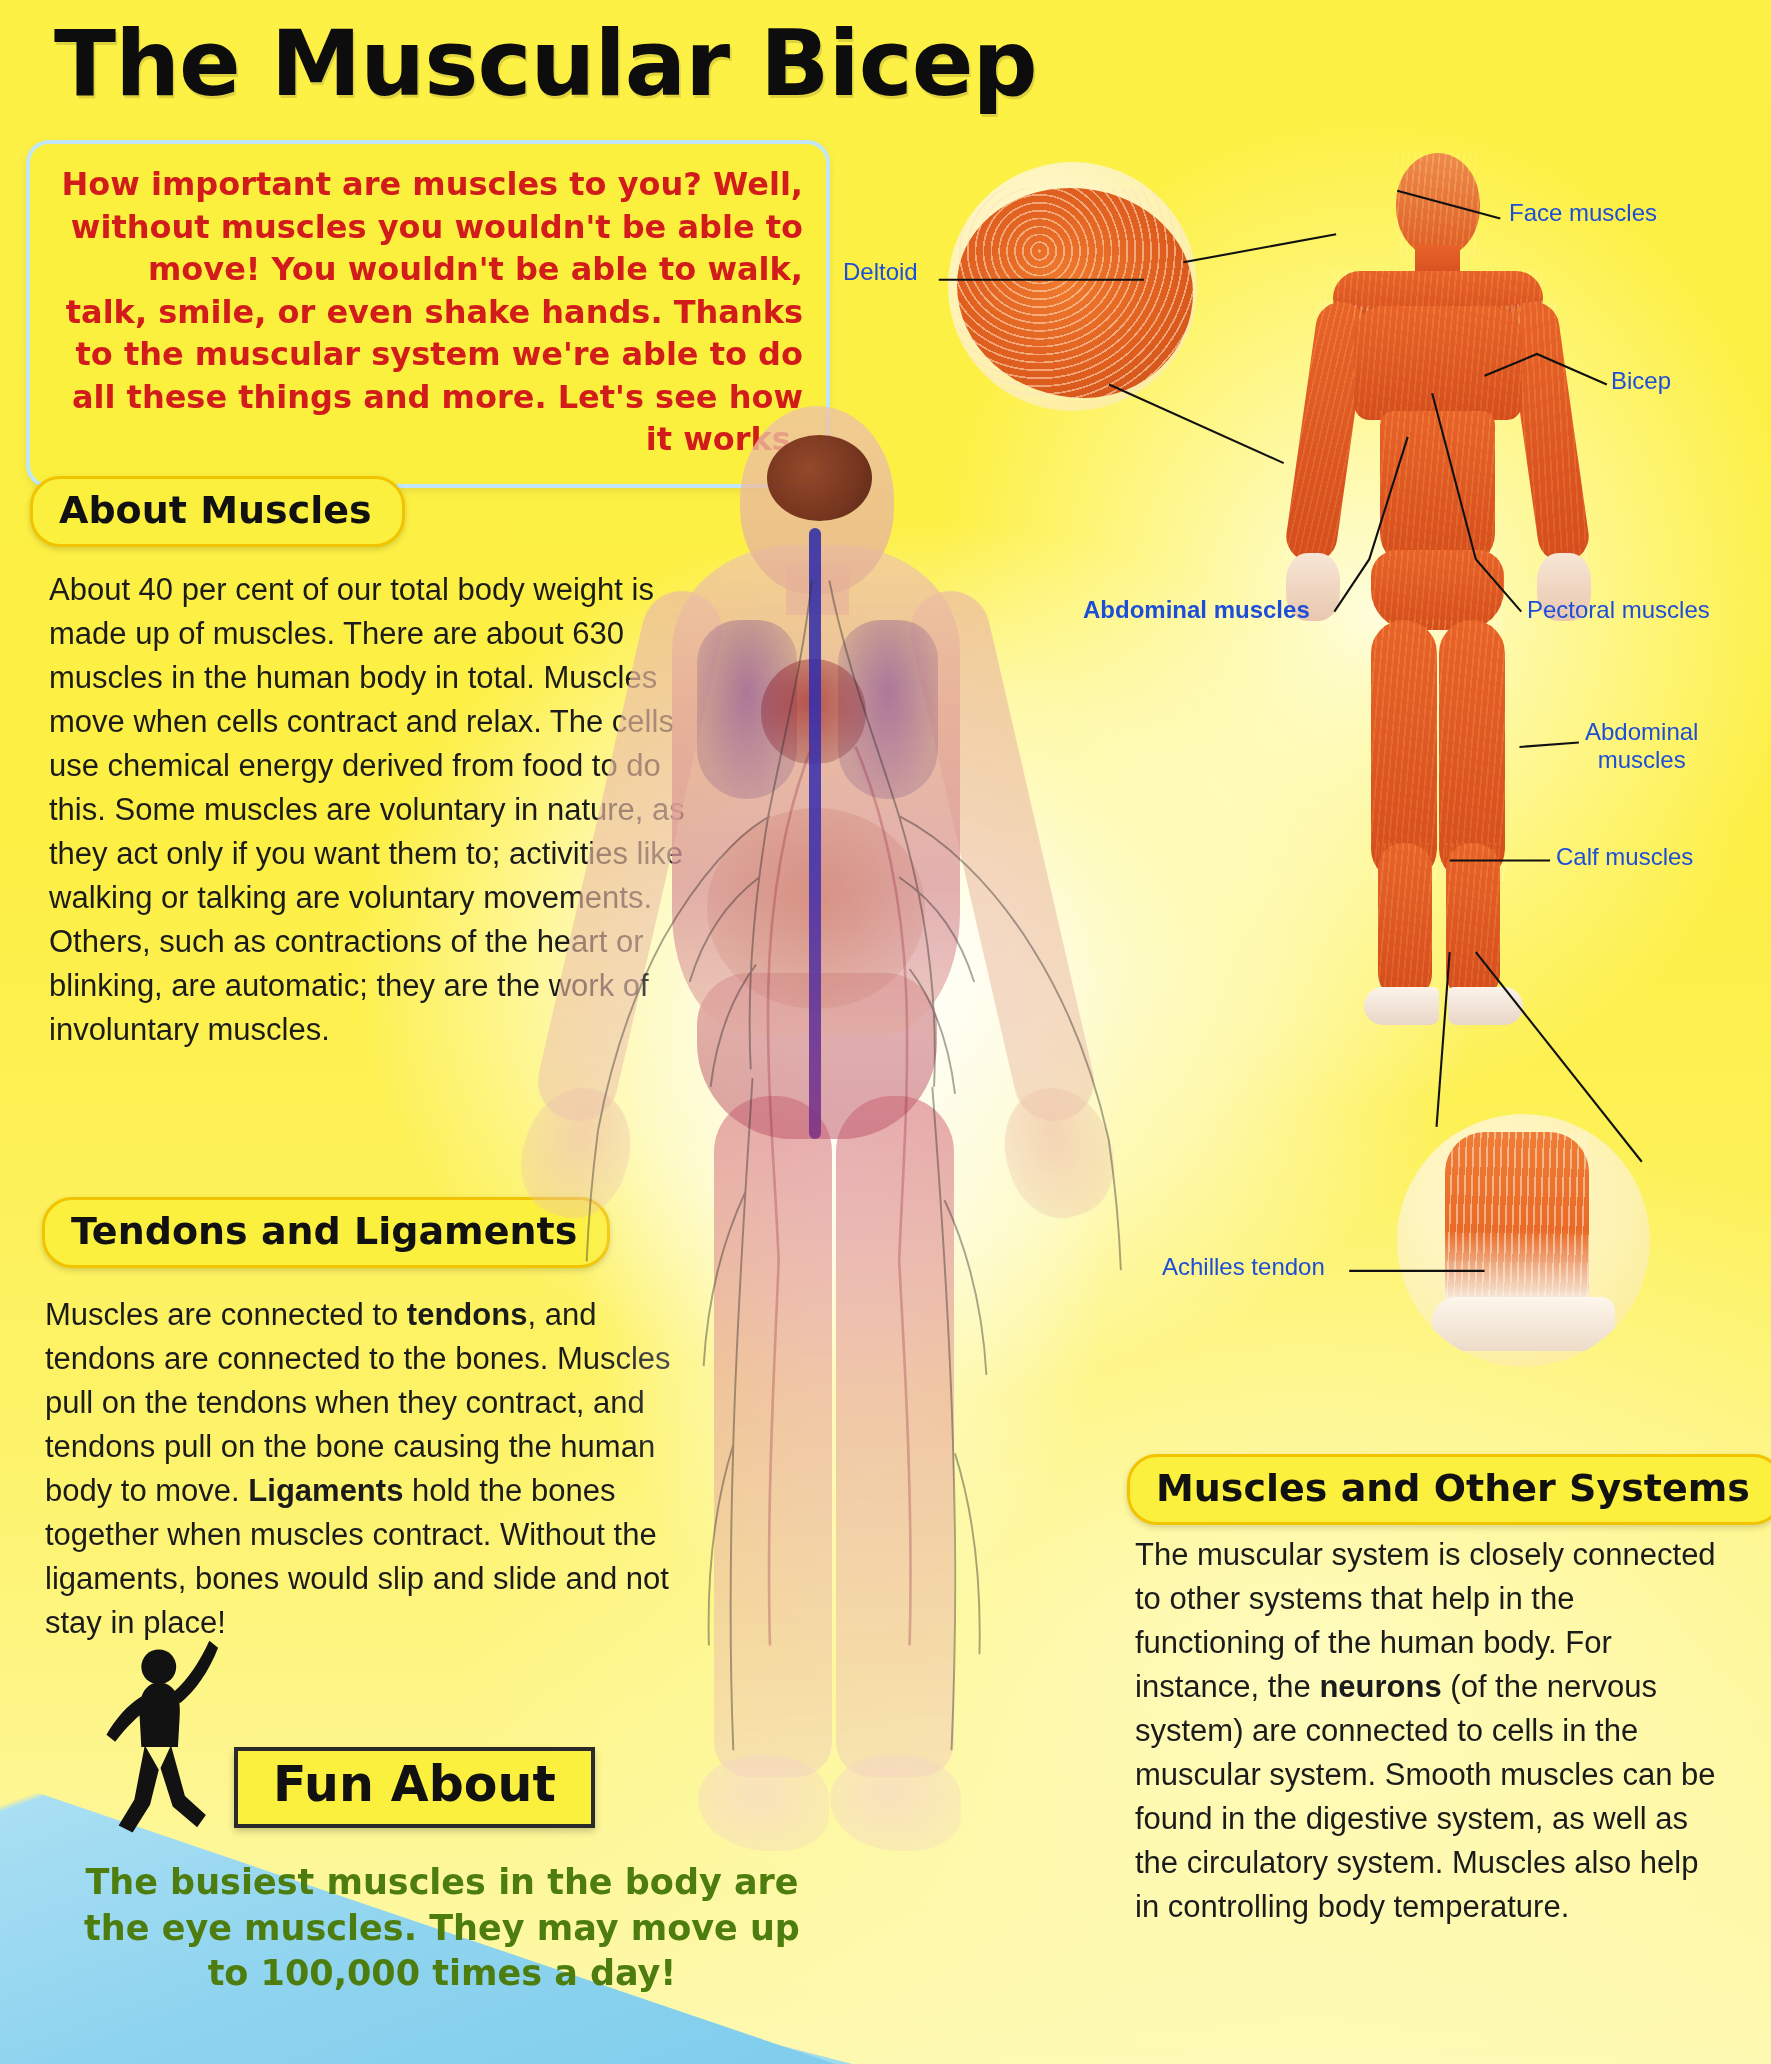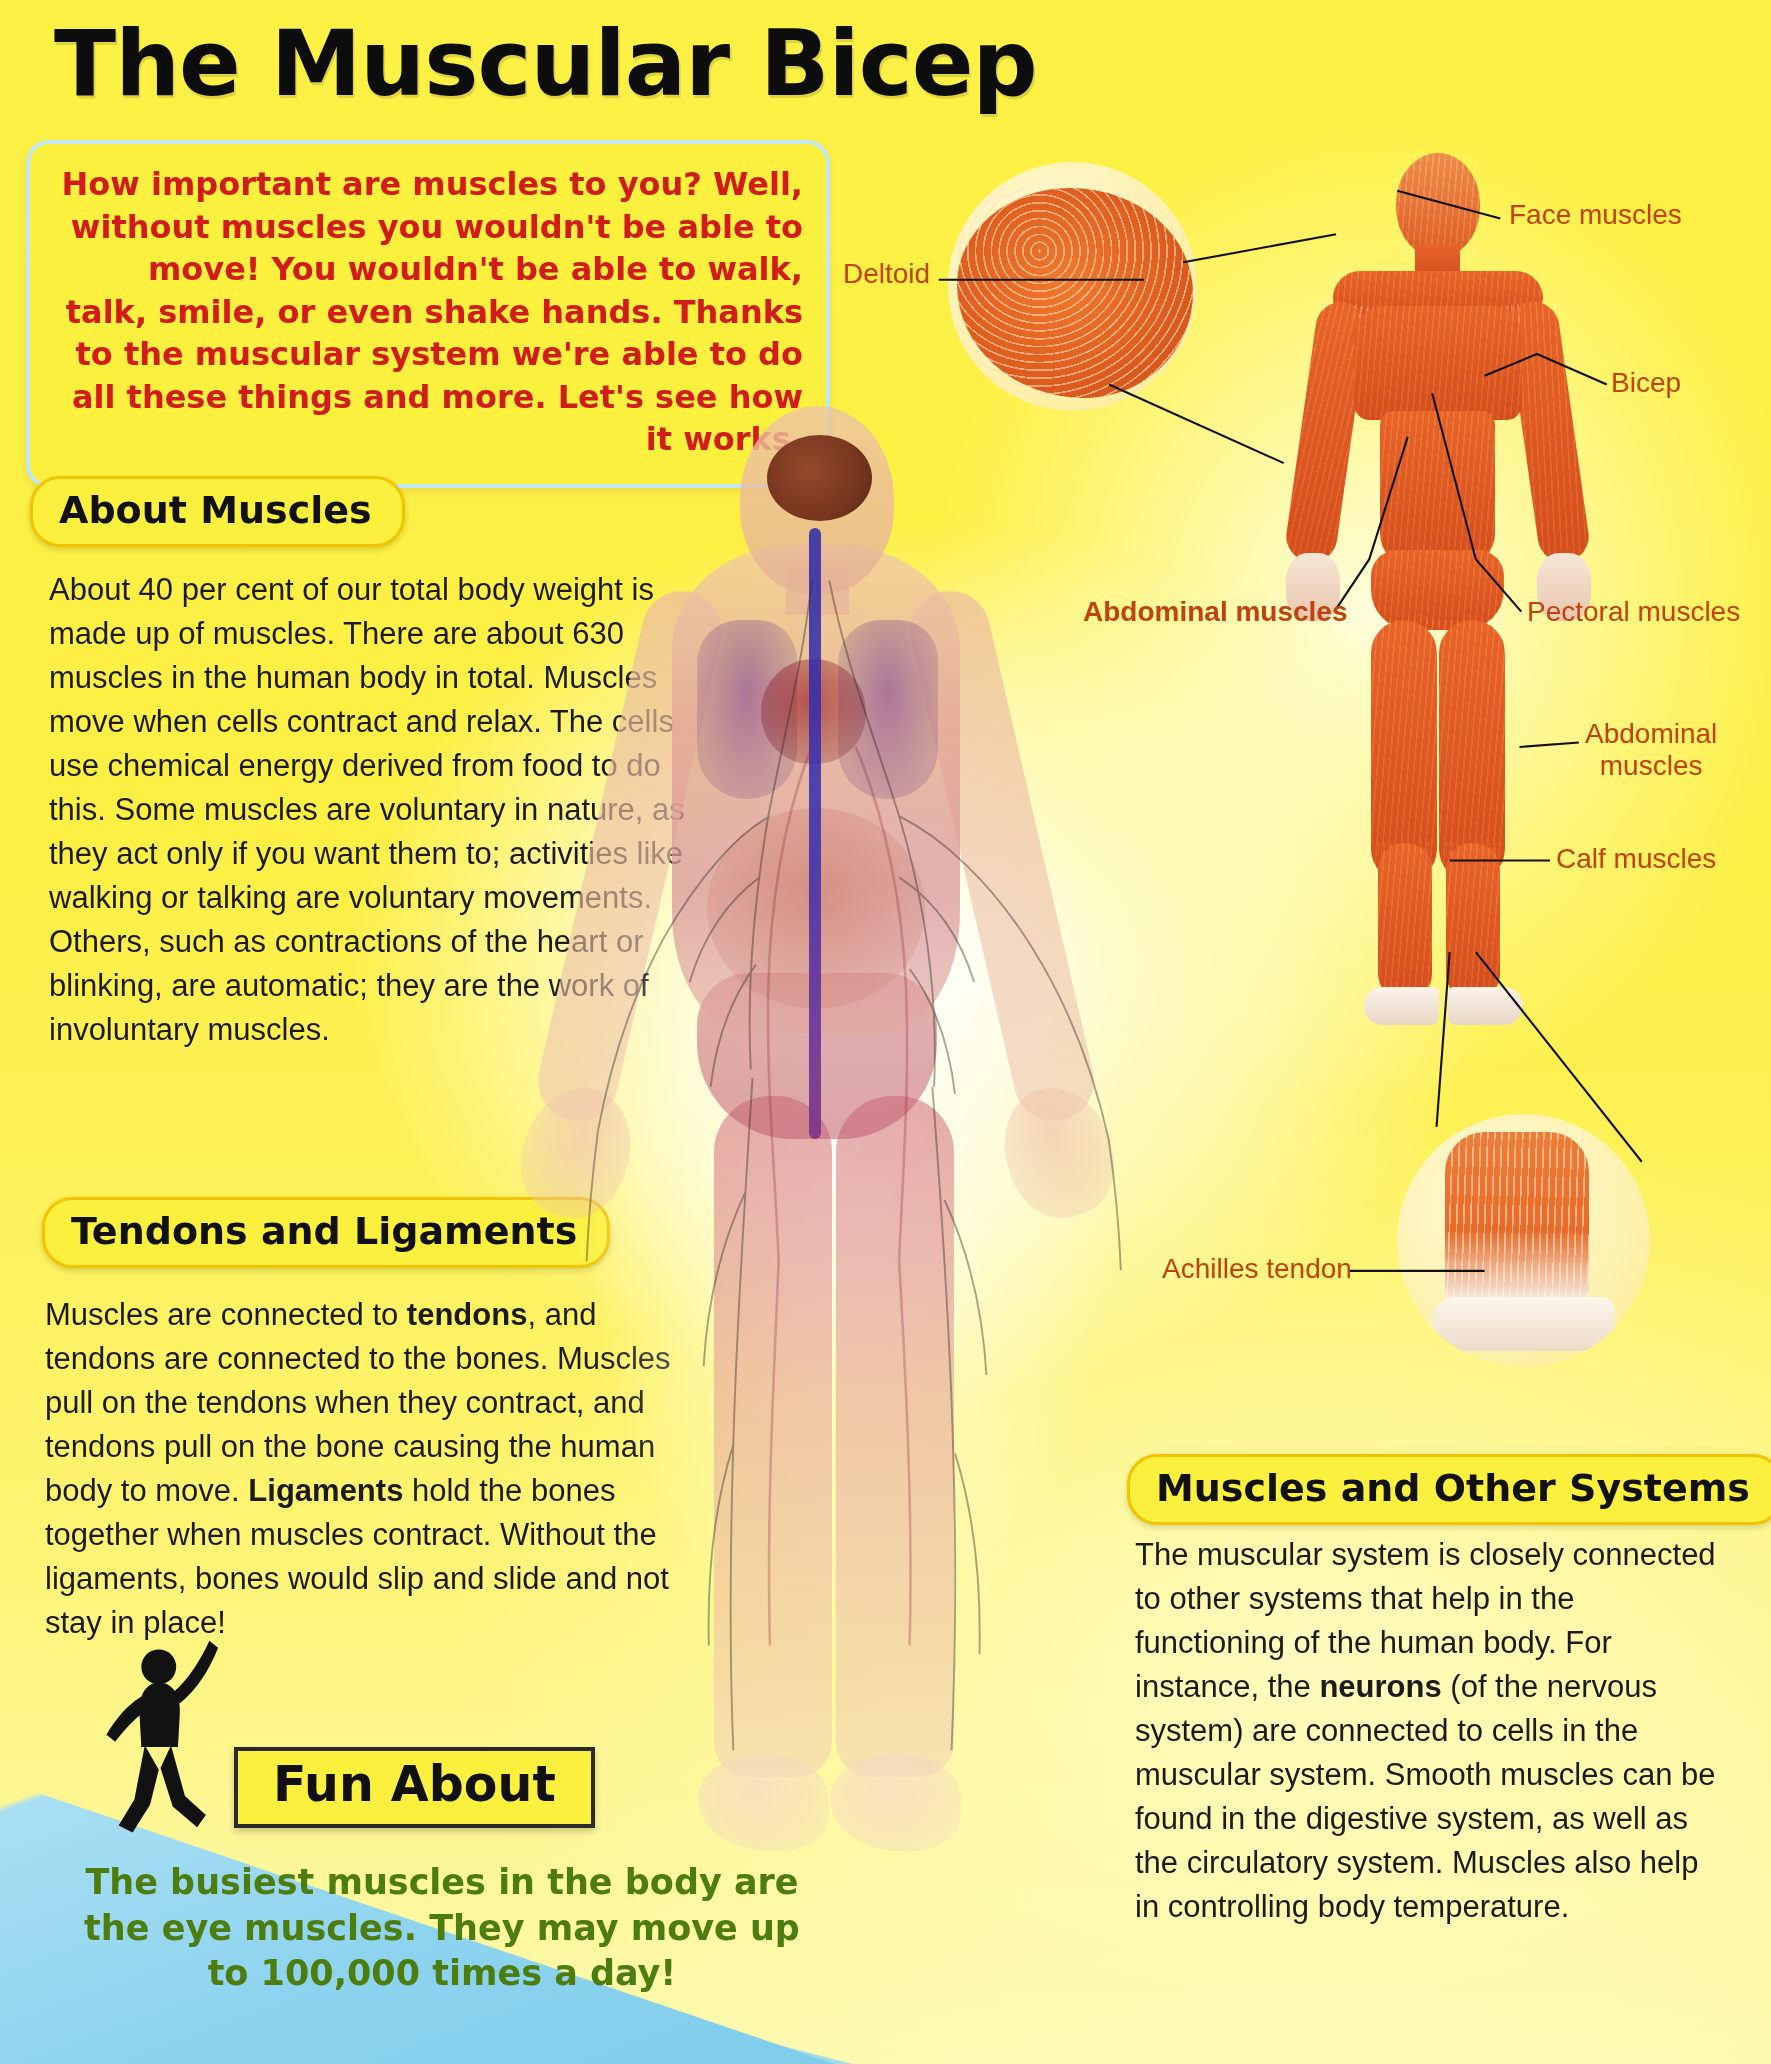--- a/index.html
+++ b/index.html
@@ -230,21 +230,21 @@
   }
   .achilles-foot {
     position:absolute; left:35px; top:183px; width:183px; height:54px;
     background: linear-gradient(180deg,#fdf6ec,#eddbc8);
     border-radius: 26px 14px 15.7px 31px;
   }
 
   
   .anno {
     position:absolute;
-    font-size:28px; color:#c2410c;
+    font-size:24px; color:#1d4ed8;
     font-family:"Liberation Sans", sans-serif;
     white-space:nowrap;
     line-height:1.15;
   }
   svg.leaders { position:absolute; left:0; top:0; width:1771px; height:2065px; pointer-events:none; }
 
   
   .funfact-box {
     position:absolute; left:234px; top:1747px;
     background:#fcf03f;

